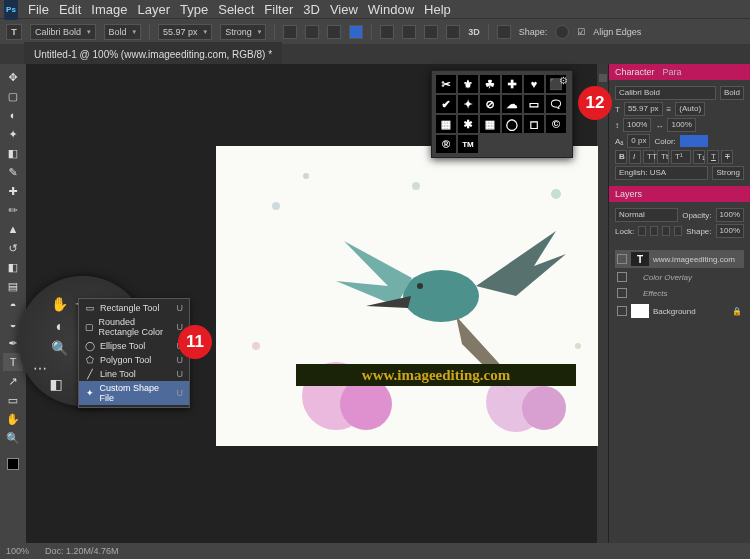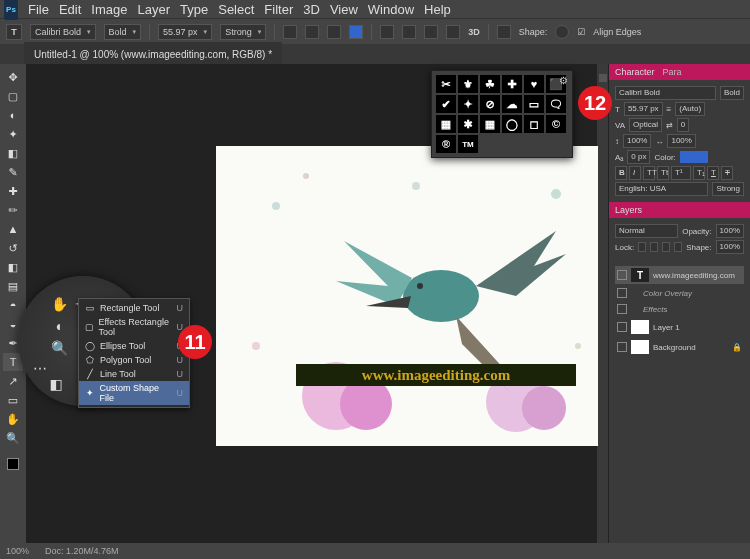--- a/index.html
+++ b/index.html
@@ -32,21 +32,21 @@
 .chpanel select,.chpanel .inp{background:#333;border:1px solid #555;color:#ccc;font-size:8px;padding:1px 3px;height:14px}
 .chpanel .csw{width:28px;height:12px;background:#36c}
 .layersbody{padding:4px 6px;font-size:8px}
 .layersbody .lrow{display:flex;align-items:center;gap:4px;margin:2px 0;padding:2px;background:#3a3a3a}
 .layersbody .lrow.on{background:#555}
 .layersbody .eye{width:10px;height:10px;border:1px solid #888}
 .layersbody .thumb{width:18px;height:14px;background:#fff}
 .layersbody .thumbT{width:18px;height:14px;background:#222;color:#fff;display:flex;align-items:center;justify-content:center;font-weight:bold;font-size:10px}
 .layersbody .ind{margin-left:12px;font-style:italic;color:#aaa}
 .statusbar{height:16px;background:#444;display:flex;align-items:center;padding:0 6px;gap:16px;font-size:9px;color:#aaa}
-.callout{position:absolute;width:34px;height:34px;border-radius:50%;background:#e31b23;color:#fff;display:flex;align-items:center;justify-content:center;font-size:20px;font-weight:bold;z-index:50}
+.callout{position:absolute;width:34px;height:34px;border-radius:50%;background:#e31b23;color:#fff;display:flex;align-items:center;justify-content:center;font-size:17px;font-weight:bold;z-index:50}
 .callout::before{content:"";position:absolute;left:-6px;top:11px;border:6px solid transparent;border-right-color:#e31b23}
 .zoom{position:absolute;left:18px;top:276px;width:162px;height:130px;z-index:30}
 .zoom .circ{position:absolute;left:0;top:0;width:130px;height:130px;border-radius:50%;background:radial-gradient(#3e3e3e,#2b2b2b);box-shadow:0 0 10px rgba(0,0,0,.6);overflow:hidden}
 .zoom .circ .bt{position:absolute;color:#ddd;font-size:14px;width:20px;text-align:center}
 .zoom .menu{position:absolute;left:60px;top:22px;width:112px;background:#2c2c2c;border:1px solid #555;box-shadow:0 2px 6px rgba(0,0,0,.6);padding:2px 0}
 .zoom .menu .mi{display:flex;align-items:center;gap:5px;padding:2px 6px;font-size:9px;color:#ddd}
 .zoom .menu .mi .k{margin-left:auto;color:#999}
 .zoom .menu .mi.sel{background:#4d6a9a;color:#fff}
 .zoom .menu .mi .ic{width:10px;height:10px;display:inline-flex;align-items:center;justify-content:center}
 .shapepicker{position:absolute;left:431px;top:70px;width:142px;background:#3e3e3e;border:1px solid #222;box-shadow:0 2px 8px rgba(0,0,0,.7);z-index:40;padding:4px}
@@ -181,26 +181,20 @@
             <div class="inp" style="flex:1">Calibri Bold</div>
             <div class="inp">Bold</div>
           </div>
         <div class="row">
             <span>T</span>
             <div class="inp">55.97 px</div>
             <span>≡</span>
             <div class="inp">(Auto)</div>
           </div>
         <div class="row">
-            <span>VA</span>
-            <div class="inp">Optical</div>
-            <span>⇄</span>
-            <div class="inp">0</div>
-          </div>
-        <div class="row">
             <span>↕</span>
             <div class="inp">100%</div>
             <span>↔</span>
             <div class="inp">100%</div>
           </div>
         <div class="row">
             <span>Aₐ</span>
             <div class="inp">0 px</div>
             <span>Color:</span>
             <div class="csw"></div>
@@ -246,25 +240,20 @@
             <span class="thumbT">T</span>
             <span>www.imageediting.com</span>
           </div>
         <div class="lrow">
             <span class="eye"></span>
             <span class="ind">Color Overlay</span>
           </div>
         <div class="lrow">
             <span class="eye"></span>
             <span class="ind">Effects</span>
-          </div>
-        <div class="lrow">
-            <span class="eye"></span>
-            <span class="thumb"></span>
-            <span>Layer 1</span>
           </div>
         <div class="lrow">
             <span class="eye"></span>
             <span class="thumb"></span>
             <span style="">Background</span>
             <span style="margin-left:auto">🔒</span>
           </div>
       </div>
     </div>
   </div>
@@ -314,21 +303,21 @@
       <span class="bt" style="left:28px;top:100px">◧</span>
     </div>
     <div class="menu">
       <div class="mi">
           <span class="ic">▭</span>
           <span>Rectangle Tool</span>
           <span class="k">U</span>
         </div>
       <div class="mi">
           <span class="ic">▢</span>
-          <span>Effects Rectangle Tool</span>
+          <span>Rounded Rectangle Color</span>
           <span class="k">U</span>
         </div>
       <div class="mi">
           <span class="ic">◯</span>
           <span>Ellipse Tool</span>
           <span class="k">U</span>
         </div>
       <div class="mi">
           <span class="ic">⬠</span>
           <span>Polygon Tool</span>

